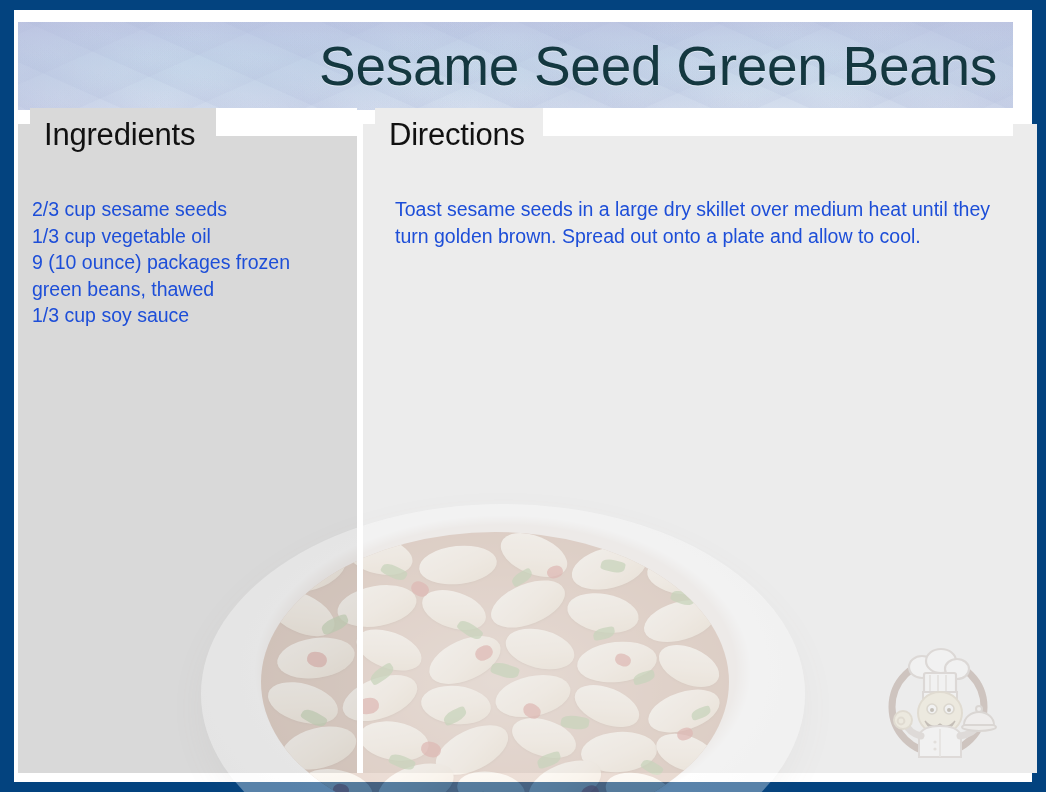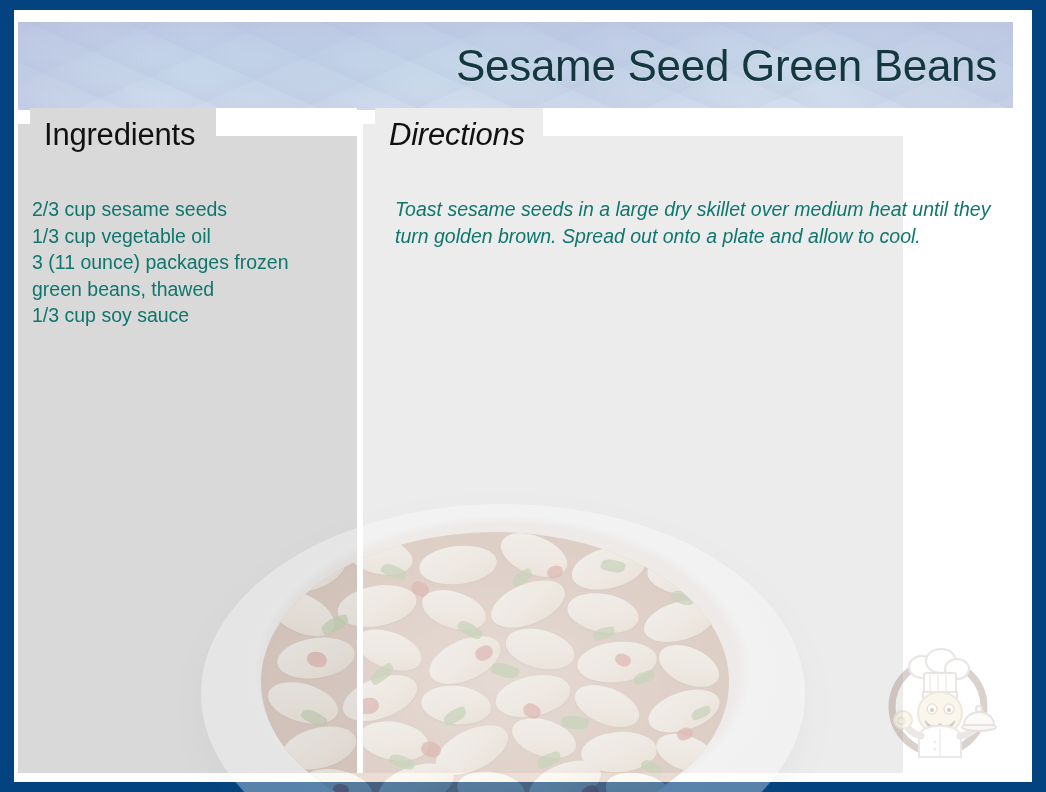--- a/index.html
+++ b/index.html
@@ -63,21 +63,21 @@
       rgba(176,186,218,0.14) 21px,
       rgba(176,186,218,0.04) 34px,
       rgba(176,186,218,0.00) 46px);
   }
 
   #banner-title {
     position:absolute;
     right:16px; top:50%;
     transform:translateY(-50%);
     z-index:3;
-    font-size:44px;
+    font-size:55px;
     font-weight:400;
     letter-spacing:-0.3px;
     color:#143840;
     white-space:nowrap;
     text-shadow:0 1px 0 rgba(255,255,255,0.45);
   }
 
   
   #panels {
     position:absolute;
@@ -87,23 +87,22 @@
 
   .panel {
     position:absolute;
     top:0; bottom:0;
   }
   #panel-ingredients {
     left:0; width:339px;
     background:#d9d9d9;
   }
   #panel-directions {
-    left:345px; width:540px;
+    left:345px; width:674px;
     background:#ececec;
-    font-style:italic;
   }
 
   
   .tab {
     position:absolute;
     top:0; left:0;
     height:46px;
     display:flex; align-items:center;
     padding:0 14px 0 14px;
   }
@@ -140,21 +139,21 @@
     position:absolute;
     left:180px; top:-16px;
     width:470px; height:28px;
     background:#ffffff;
   }
 
   .body-text {
     position:absolute;
     left:14px;
     top:72px;
-    color:#0f766e;
+    color:#1d4ed8;
   }
   #ingredients-list {
     width:312px;
     font-size:19.5px;
     line-height:26.5px;
   }
   #directions-body {
     width:622px;
     font-size:19.5px;
     line-height:27px;
@@ -314,21 +313,21 @@
     </div>
 
     <div class="panel" id="panel-ingredients">
       <div id="ing-notch"></div>
       <div class="tab" id="tab-ingredients">
         <span class="tab-label">Ingredients</span>
       </div>
       <div class="body-text" id="ingredients-list">
         <div>2/3 cup sesame seeds</div>
         <div>1/3 cup vegetable oil</div>
-        <div>3 (11 ounce) packages frozen</div>
+        <div>9 (10 ounce) packages frozen</div>
         <div>green beans, thawed</div>
         <div>1/3 cup soy sauce</div>
       </div>
     </div>
 
     <div id="divider"></div>
 
     <div class="panel" id="panel-directions">
       <div id="dir-notch"></div>
       <div class="tab" id="tab-directions">

